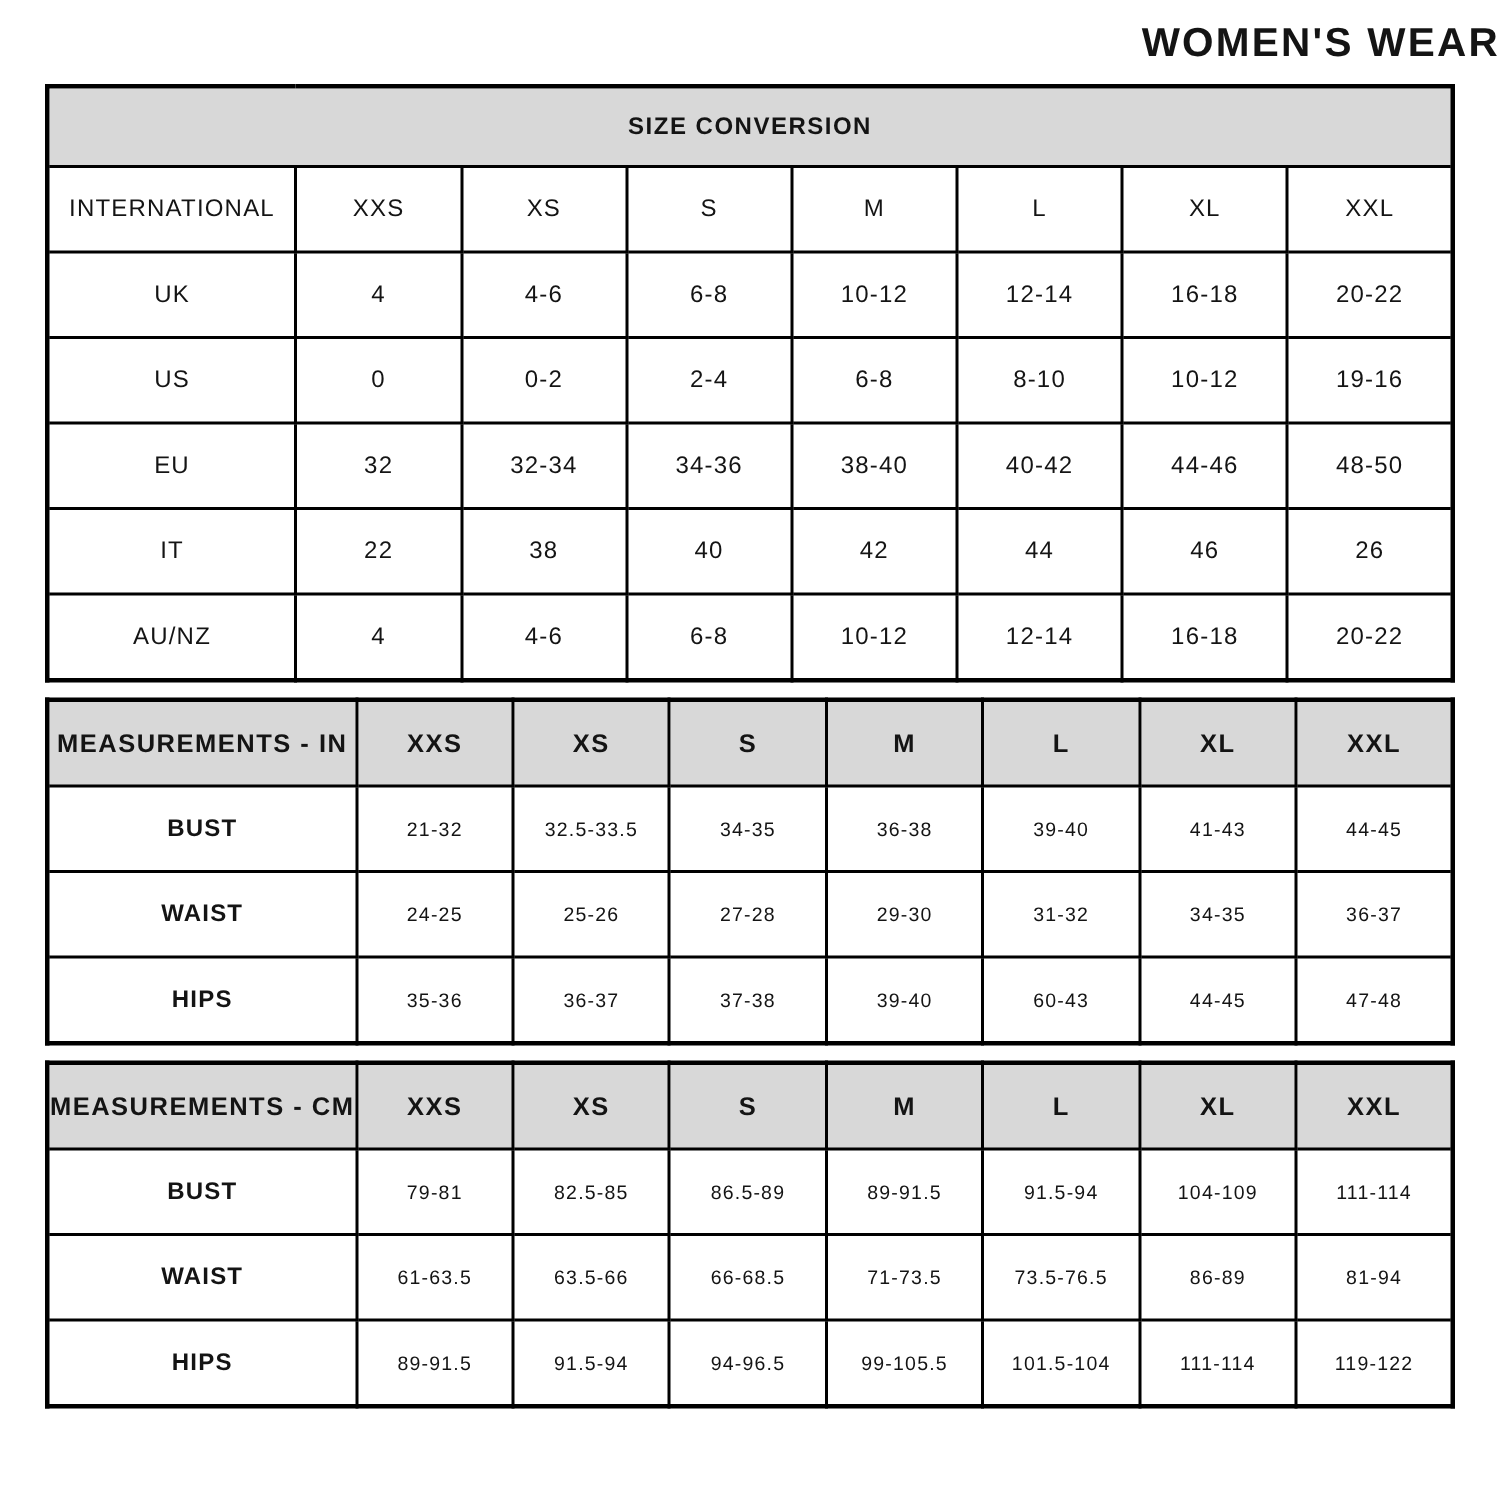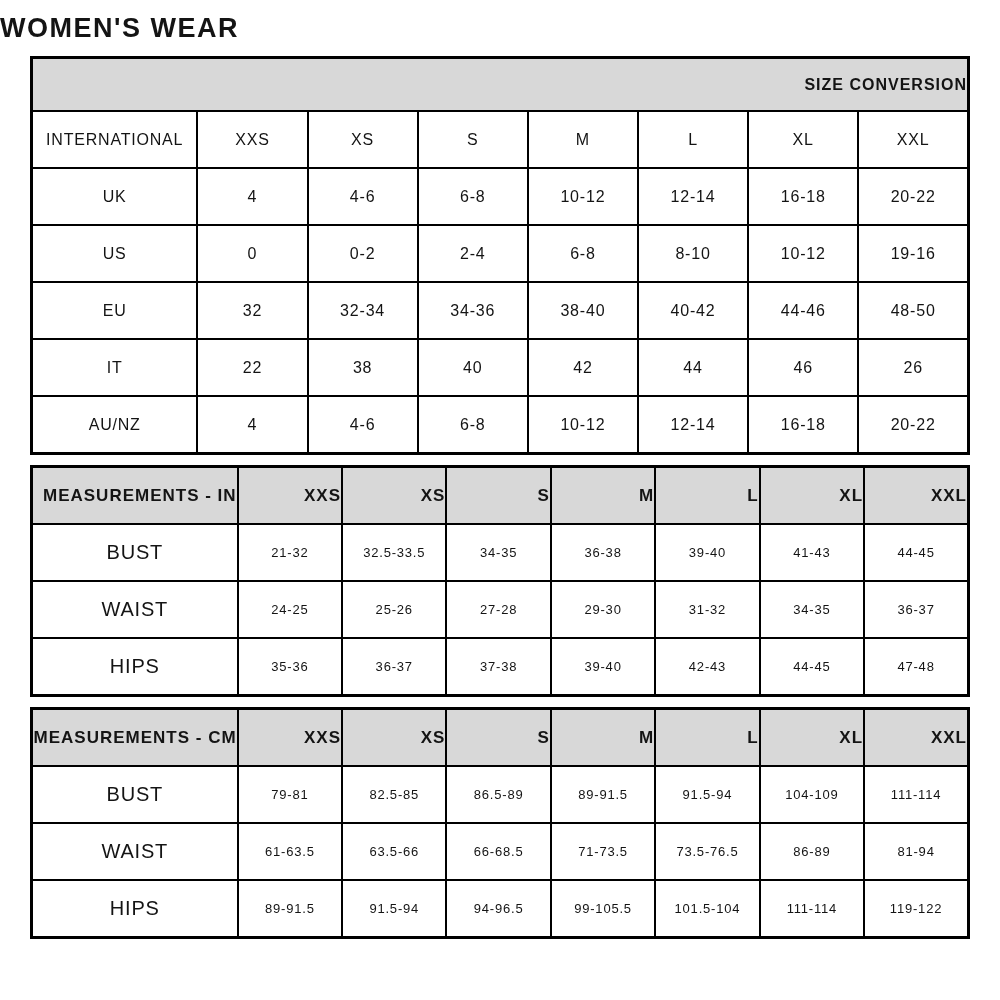--- a/index.html
+++ b/index.html
@@ -1,46 +1,46 @@
 <!DOCTYPE html>
 <html><head>
 <meta charset="utf-8">
 <style>
   html,body{margin:0;padding:0;}
   body{
     width:1000px;height:1000px;background:#ffffff;
     font-family:"Liberation Sans",sans-serif;color:#141414;
   }
   .page-title{
-    text-align:left;font-size:27px;font-weight:bold;
+    text-align:right;font-size:27px;font-weight:bold;
     letter-spacing:1.5px;margin:0;padding:13px 0 12px 0;color:#141414;
   }
   table{
     width:940px;margin:0 auto 10px auto;
     border-collapse:collapse;table-layout:fixed;
     border:3px solid #000;
   }
   td{
     border:2px solid #000;text-align:center;vertical-align:middle;
     padding:0;letter-spacing:0.8px;overflow:hidden;white-space:nowrap;
   }
   
   .t1 td{height:55px;font-size:16px;}
   .t1 .band td{height:51px;}
   .t1 col.c0{width:17.7%;}
   .t1 col.c{width:11.757%;}
   
   .tm td{height:55px;font-size:13px;}
   .tm col.c0{width:22%;}
   .tm col.c{width:11.143%;}
-  .tm td.rowlabel{font-size:20px;}
+  .tm td.rowlabel{font-size:16px;font-weight:bold;}
   .tm .hdr td{font-size:17px;}
   
   .hdr td, .band td{
-    background:#d8d8d8;font-weight:bold;letter-spacing:1px;text-align:right;
+    background:#d8d8d8;font-weight:bold;letter-spacing:1px;
   }
   .band td{font-size:16px;}
 </style>
 </head>
 <body>
 
 <h1 class="page-title">WOMEN'S WEAR</h1>
 
 <table class="t1">
   <colgroup>
@@ -161,21 +161,21 @@
       <td>31-32</td>
       <td>34-35</td>
       <td>36-37</td>
     </tr>
     <tr>
       <td class="rowlabel">HIPS</td>
       <td>35-36</td>
       <td>36-37</td>
       <td>37-38</td>
       <td>39-40</td>
-      <td>42-43</td>
+      <td>60-43</td>
       <td>44-45</td>
       <td>47-48</td>
     </tr>
   </tbody>
 </table>
 
 <table class="tm t3">
   <colgroup>
       <col class="c0">
       <col class="c">

